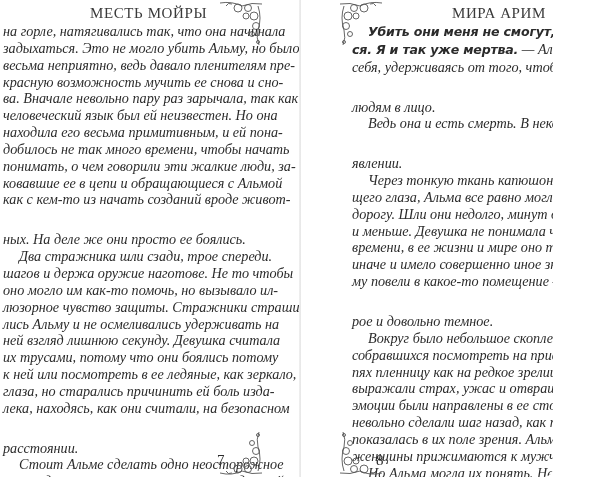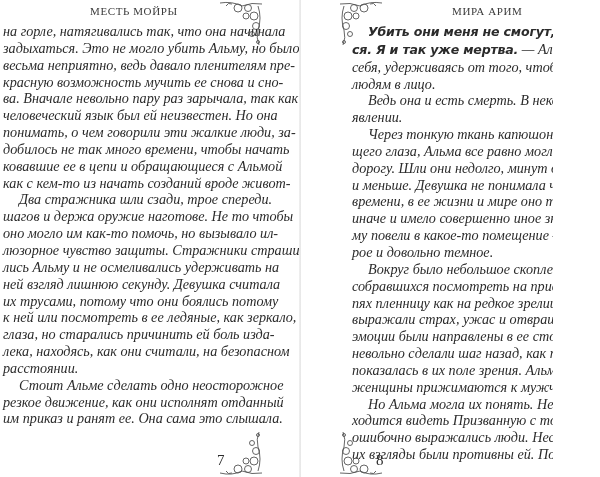--- a/index.html
+++ b/index.html
@@ -8,34 +8,34 @@
     background: #ffffff; position: relative;
     font-family: "Liberation Serif", "DejaVu Serif", serif;
     color: #2b2b2b;
   }
   .page { position: absolute; top: 0; height: 477px; overflow: hidden; background: #fff; }
   #left-page { left: 0; width: 299px; }
   #right-page { left: 301px; width: 252px; border-radius: 9px; }
   .gutter { position: absolute; left: 299px; top: 0; width: 2px; height: 477px;
     background: linear-gradient(to right, #f0f0f0, #e6e6e6); }
   .running-head {
-    position: absolute; top: 5px; font-size: 11px; letter-spacing: 0.6px;
+    position: absolute; top: 5px; font-size: 15px; letter-spacing: 0.6px;
     color: #3a3a3a; text-transform: uppercase; white-space: nowrap;
   }
   #left-page .running-head { left: 90px; }
   #right-page .running-head { left: 151px; }
   .text-block {
     position: absolute; top: 23px;
     font-size: 14.2px; line-height: 16.85px;
     text-align: justify; hyphens: manual; font-style: italic;
   }
   #left-page .text-block { left: 3px; width: 245px; }
   #right-page .text-block { left: 51px; width: 246px; }
   .line { display: block; white-space: nowrap; text-align-last: justify; text-align: justify; }
-  .line.last { text-align-last: left; }
+  .line.last { text-align-last: left; margin-top: 23px; }
   .line.indent { padding-left: 16px; }
   .bold { font-family: "DejaVu Sans", "Liberation Sans", sans-serif; font-weight: bold; font-size: 12.6px; letter-spacing: -0.2px; }
   .page-number { position: absolute; top: 452px; font-size: 15px; color: #2b2b2b; }
   #left-page .page-number { left: 217px; }
   #right-page .page-number { left: 75px; }
   .ornament { position: absolute; width: 46px; height: 46px; }
   .ornament svg { width: 100%; height: 100%; display: block; }
 </style>
 </head>
 <body>
@@ -58,24 +58,26 @@
     </svg>
   </div>
 
   <div class="text-block">
     <span class="line">на горле, натягивались так, что она начинала</span>
     <span class="line">задыхаться. Это не могло убить Альму, но было</span>
     <span class="line">весьма неприятно, ведь давало пленителям пре-</span>
     <span class="line">красную возможность мучить ее снова и сно-</span>
     <span class="line">ва. Вначале невольно пару раз зарычала, так как</span>
     <span class="line">человеческий язык был ей неизвестен. Но она</span>
+    <span class="line">находила его весьма примитивным, и ей пона-</span>
+    <span class="line">добилось не так много времени, чтобы начать</span>
     <span class="line">понимать, о чем говорили эти жалкие люди, за-</span>
-    <span class="line">добилось не так много времени, чтобы начать</span>
     <span class="line">ковавшие ее в цепи и обращающиеся с Альмой</span>
     <span class="line">как с кем-то из начать созданий вроде живот-</span>
+    <span class="line last">ных. На деле же они просто ее боялись.</span>
     <span class="line indent">Два стражника шли сзади, трое спереди.</span>
     <span class="line">шагов и держа оружие наготове. Не то чтобы</span>
     <span class="line">оно могло им как-то помочь, но вызывало ил-</span>
     <span class="line">люзорное чувство защиты. Стражники страши-</span>
     <span class="line">лись Альму и не осмеливались удерживать на</span>
     <span class="line">ней взгляд лишнюю секунду. Девушка считала</span>
     <span class="line">их трусами, потому что они боялись потому</span>
     <span class="line">к ней или посмотреть в ее ледяные, как зеркало,</span>
     <span class="line">глаза, но старались причинить ей боль изда-</span>
     <span class="line">лека, находясь, как они считали, на безопасном</span>

